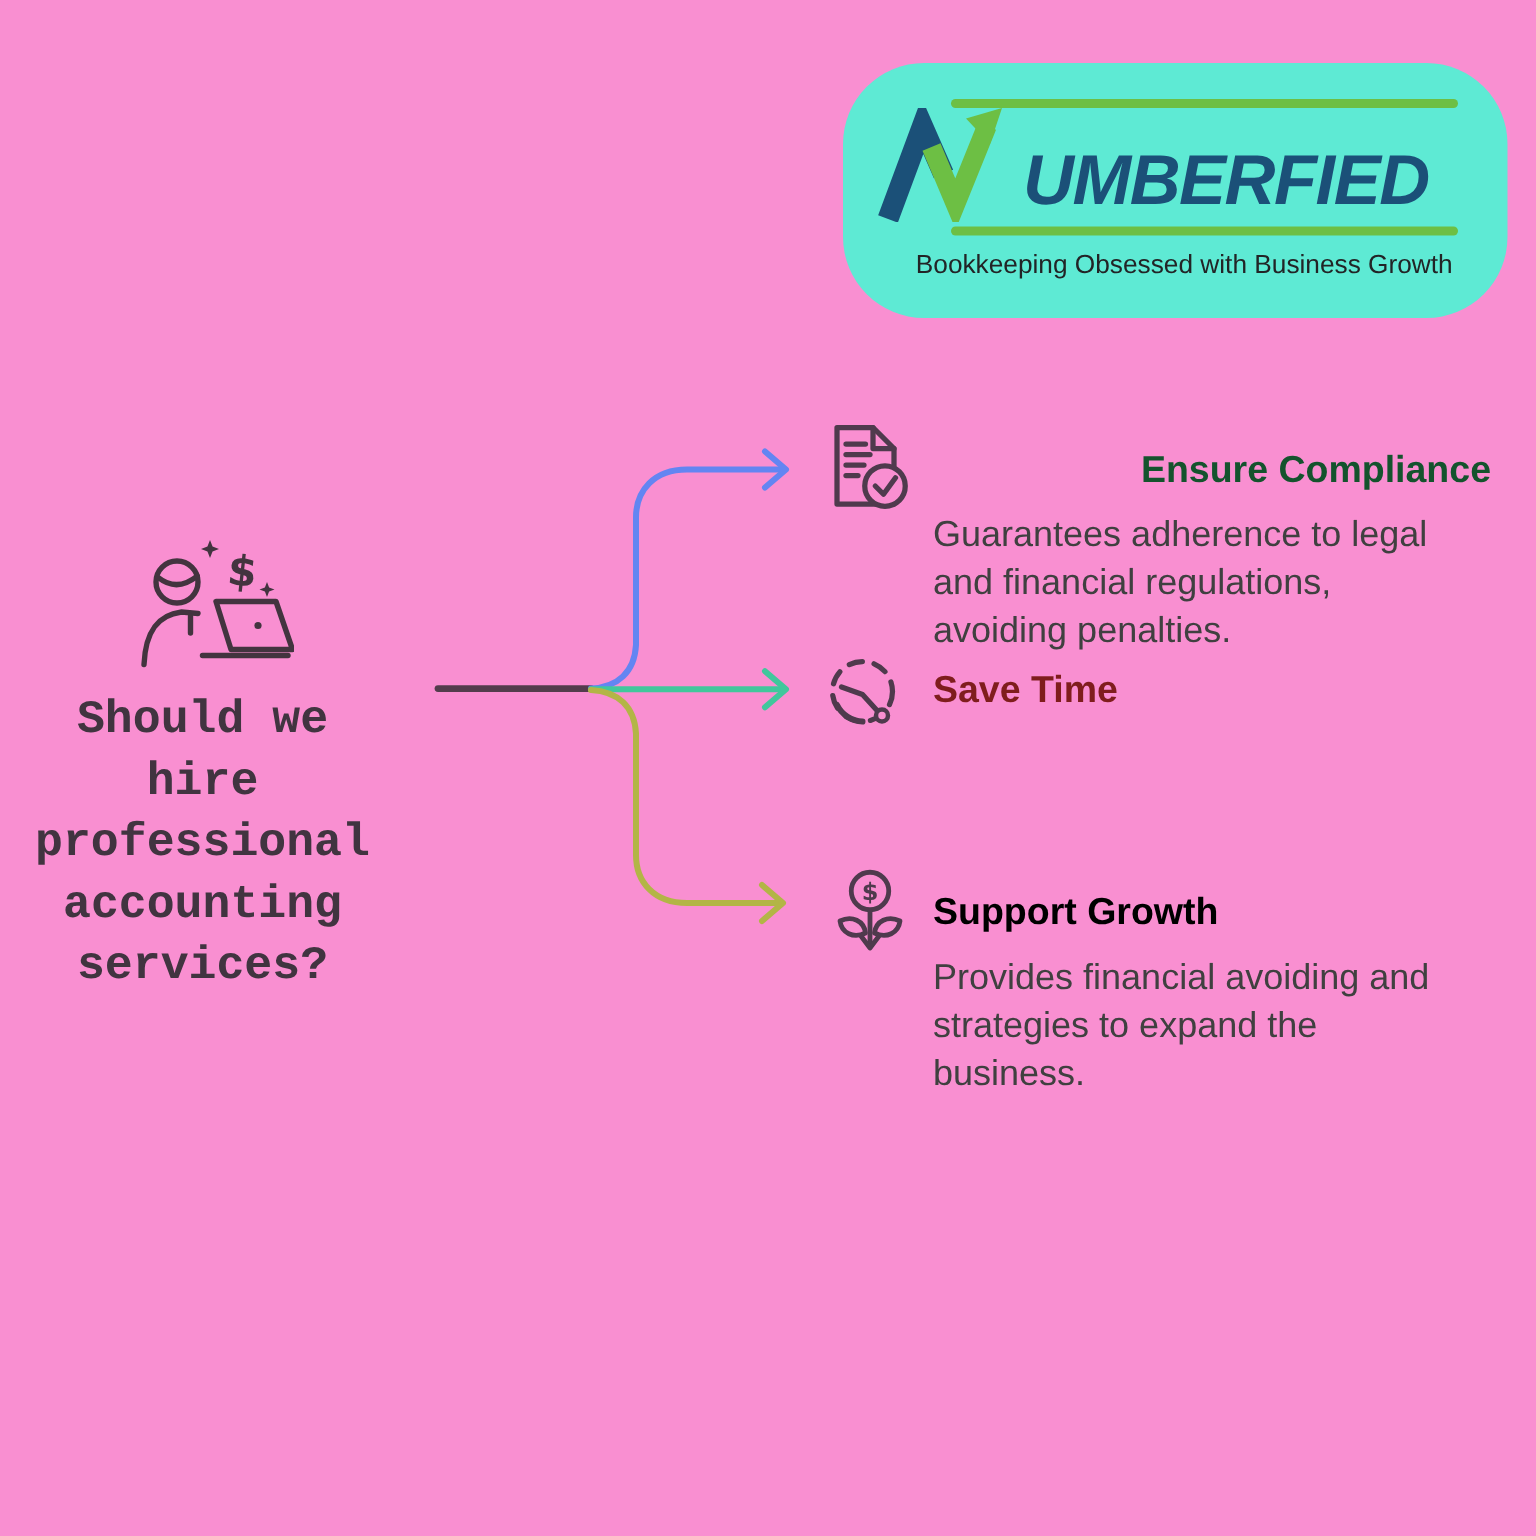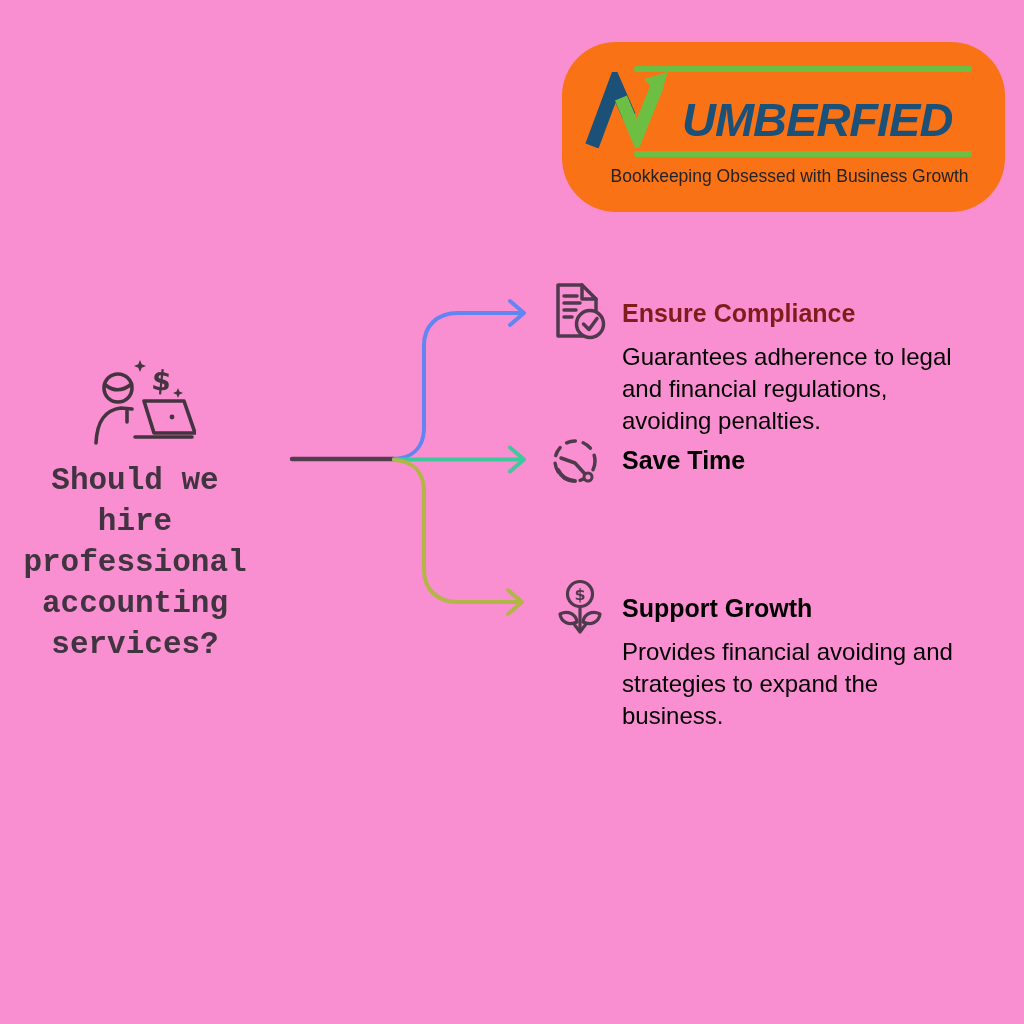--- a/index.html
+++ b/index.html
@@ -1,21 +1,21 @@
 <!DOCTYPE html>
 <html><head>
 <meta charset="utf-8">
 <style>
   html,body{margin:0;padding:0;}
   body{width:1024px;height:1024px;overflow:hidden;font-family:"Liberation Sans",sans-serif;}
   .canvas{position:relative;width:1024px;height:1024px;background:#f98fd1;}
 
   
   .logo-card{position:absolute;left:562px;top:42px;width:443px;height:170px;
-             background:#f97316;border-radius:54px;}
+             background:#5eead4;border-radius:54px;}
   .logo-bar{position:absolute;left:72px;width:338px;height:6px;background:#6dbf44;border-radius:3px;}
   .logo-bar.top{top:24px;}
   .logo-bar.bottom{top:109px;}
   .logo-row{position:absolute;left:22px;top:30px;width:400px;height:76px;
             display:flex;align-items:flex-end;}
   .n-mark{flex:0 0 auto;margin-right:2px;}
   .wordmark{font-size:47px;font-weight:bold;font-style:italic;color:#1b5078;
             letter-spacing:-1px;line-height:1;padding-bottom:5px;}
   .tagline{position:absolute;left:12px;right:0;top:124px;text-align:center;
            font-size:17.5px;font-weight:500;color:#222426;}
@@ -30,21 +30,21 @@
   .connectors{position:absolute;left:0;top:0;pointer-events:none;}
 
   
   .item-icon{position:absolute;}
   .icon-doc{left:546px;top:280px;}
   .icon-clock{left:546px;top:433px;}
   .icon-plant{left:550px;top:579px;}
   .item-text{position:absolute;left:622px;width:372px;}
   .item-1{top:298px;} .item-2{top:445px;} .item-3{top:593px;}
   .item-title{font-size:25px;font-weight:bold;line-height:30px;}
-  .item-desc{margin-top:13px;font-size:24px;line-height:32px;color:#000000;
+  .item-desc{margin-top:13px;font-size:24px;line-height:32px;color:#404040;
              white-space:pre-line;}
 </style>
 </head>
 <body>
 
 <div class="canvas">
 
   <div class="logo-card">
     <div class="logo-bar top"></div>
     <div class="logo-row">
@@ -96,36 +96,36 @@
       <path d="M36 5 V19 H50"></path>
       <path d="M18 16 H31"></path>
         <path d="M18 23 H34"></path>
         <path d="M18 30 H30"></path>
         <path d="M18 37 H26"></path>
     </g>
     <circle cx="44" cy="44" r="13.5" fill="#f98fd1" stroke="#4f3a4d" stroke-width="3.5"></circle>
     <path d="M37.5 44 L43 49.5 L51 38.5" fill="none" stroke="#4f3a4d" stroke-width="3.5" stroke-linecap="round" stroke-linejoin="round"></path>
   </svg>
   <div class="item-text item-1">
-    <div class="item-title" style="color: #7f1d1d;">Ensure Compliance</div>
+    <div class="item-title" style="color: #14532d; text-align: right;">Ensure Compliance</div>
     <div class="item-desc">Guarantees adherence to legal
 and financial regulations,
 avoiding penalties.</div>
   </div>
 
   <svg class="item-icon icon-clock" width="58" height="58" viewBox="0 0 58 58">
     <g fill="none" stroke="#4f3a4d" stroke-linecap="round" stroke-linejoin="round">
       <circle cx="29" cy="28" r="20" stroke-width="3.5" stroke-dasharray="9 8"></circle>
       <path d="M12 37 A20 20 0 0 0 29 48" stroke-width="4"></path>
       <path d="M15 25 L29 30 L39 41" stroke-width="3.5"></path>
     </g>
     <circle cx="42" cy="44" r="4" fill="#f98fd1" stroke="#4f3a4d" stroke-width="3"></circle>
   </svg>
   <div class="item-text item-2">
-    <div class="item-title" style="color: #000000;">Save Time</div>
+    <div class="item-title" style="color: #7f1d1d;">Save Time</div>
   </div>
 
   <svg class="item-icon icon-plant" width="60" height="60" viewBox="0 0 60 60">
     <g fill="none" stroke="#4f3a4d" stroke-width="3.2" stroke-linecap="round" stroke-linejoin="round">
       <circle cx="30" cy="15" r="12.5"></circle>
       <path d="M30 28 V50"></path>
       <path d="M24 45 L30 53 L36 45"></path>
       <path d="M10 35 C18 31 26 35 27 43 C19 47 11 43 10 35 Z"></path>
       <path d="M50 35 C42 31 34 35 33 43 C41 47 49 43 50 35 Z"></path>
     </g>

